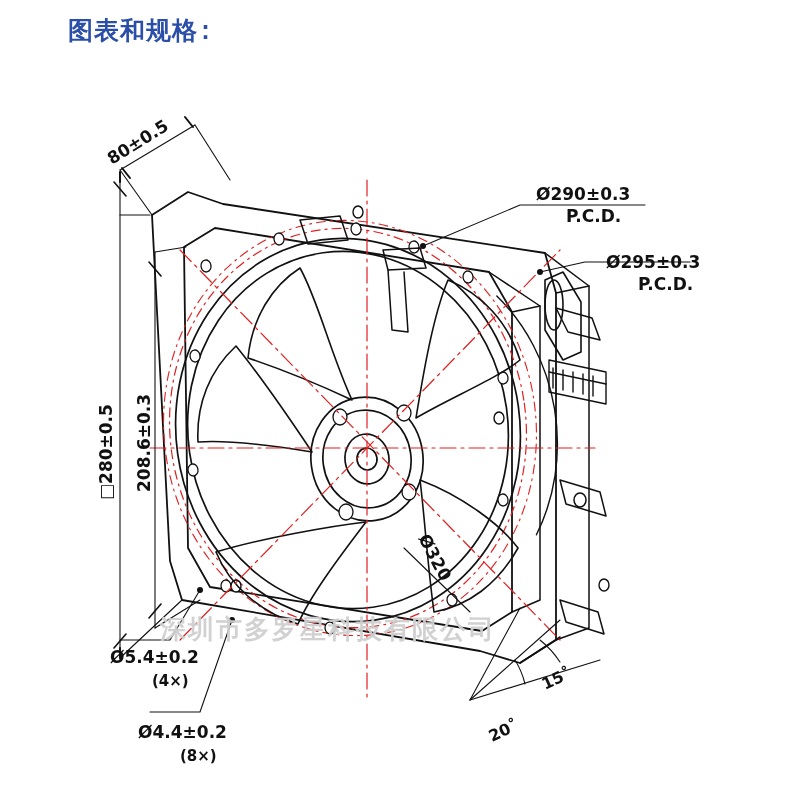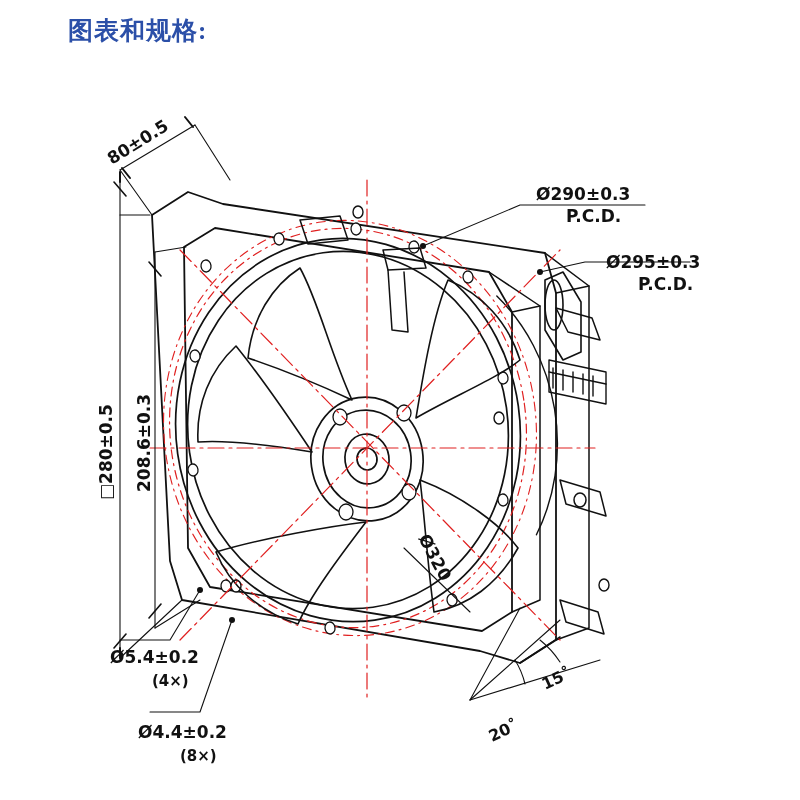--- a/index.html
+++ b/index.html
@@ -21,21 +21,21 @@
     background: #ffffff;
   }
   .page-title {
     position: absolute;
     left: 68px;
     top: 14px;
     font-size: 25px;
     font-weight: bold;
     color: #2b4fa8;
     letter-spacing: 1px;
-    font-family: Liberation Serif, serif;
+    font-family: Liberation Mono, monospace;
     white-space: nowrap;
   }
   .drawing-wrap {
     position: absolute;
     left: 0;
     top: 0;
     width: 800px;
     height: 800px;
   }
   svg.drawing {
@@ -270,14 +270,15 @@
 
         <text class="angtext" transform="translate(545,690) rotate(-25)">15˚</text>
 
         <text class="angtext" transform="translate(492,742) rotate(-25)">20˚</text>
 
       </g>
 
     </svg>
   </div>
 
+  <div class="wm">深圳市多罗星科技有限公司</div>
 
 </div>
 
 </body></html>

